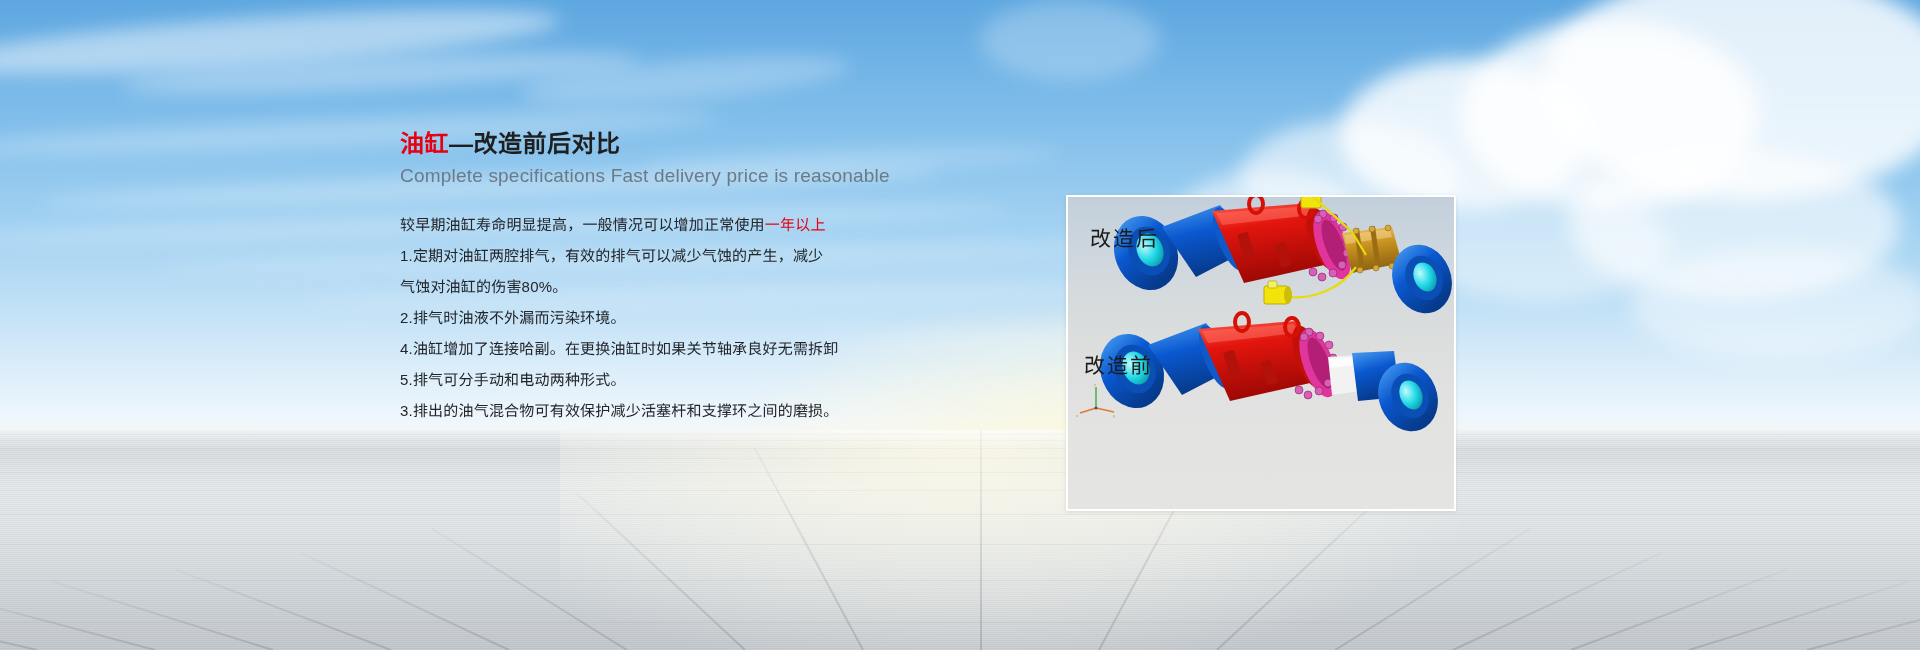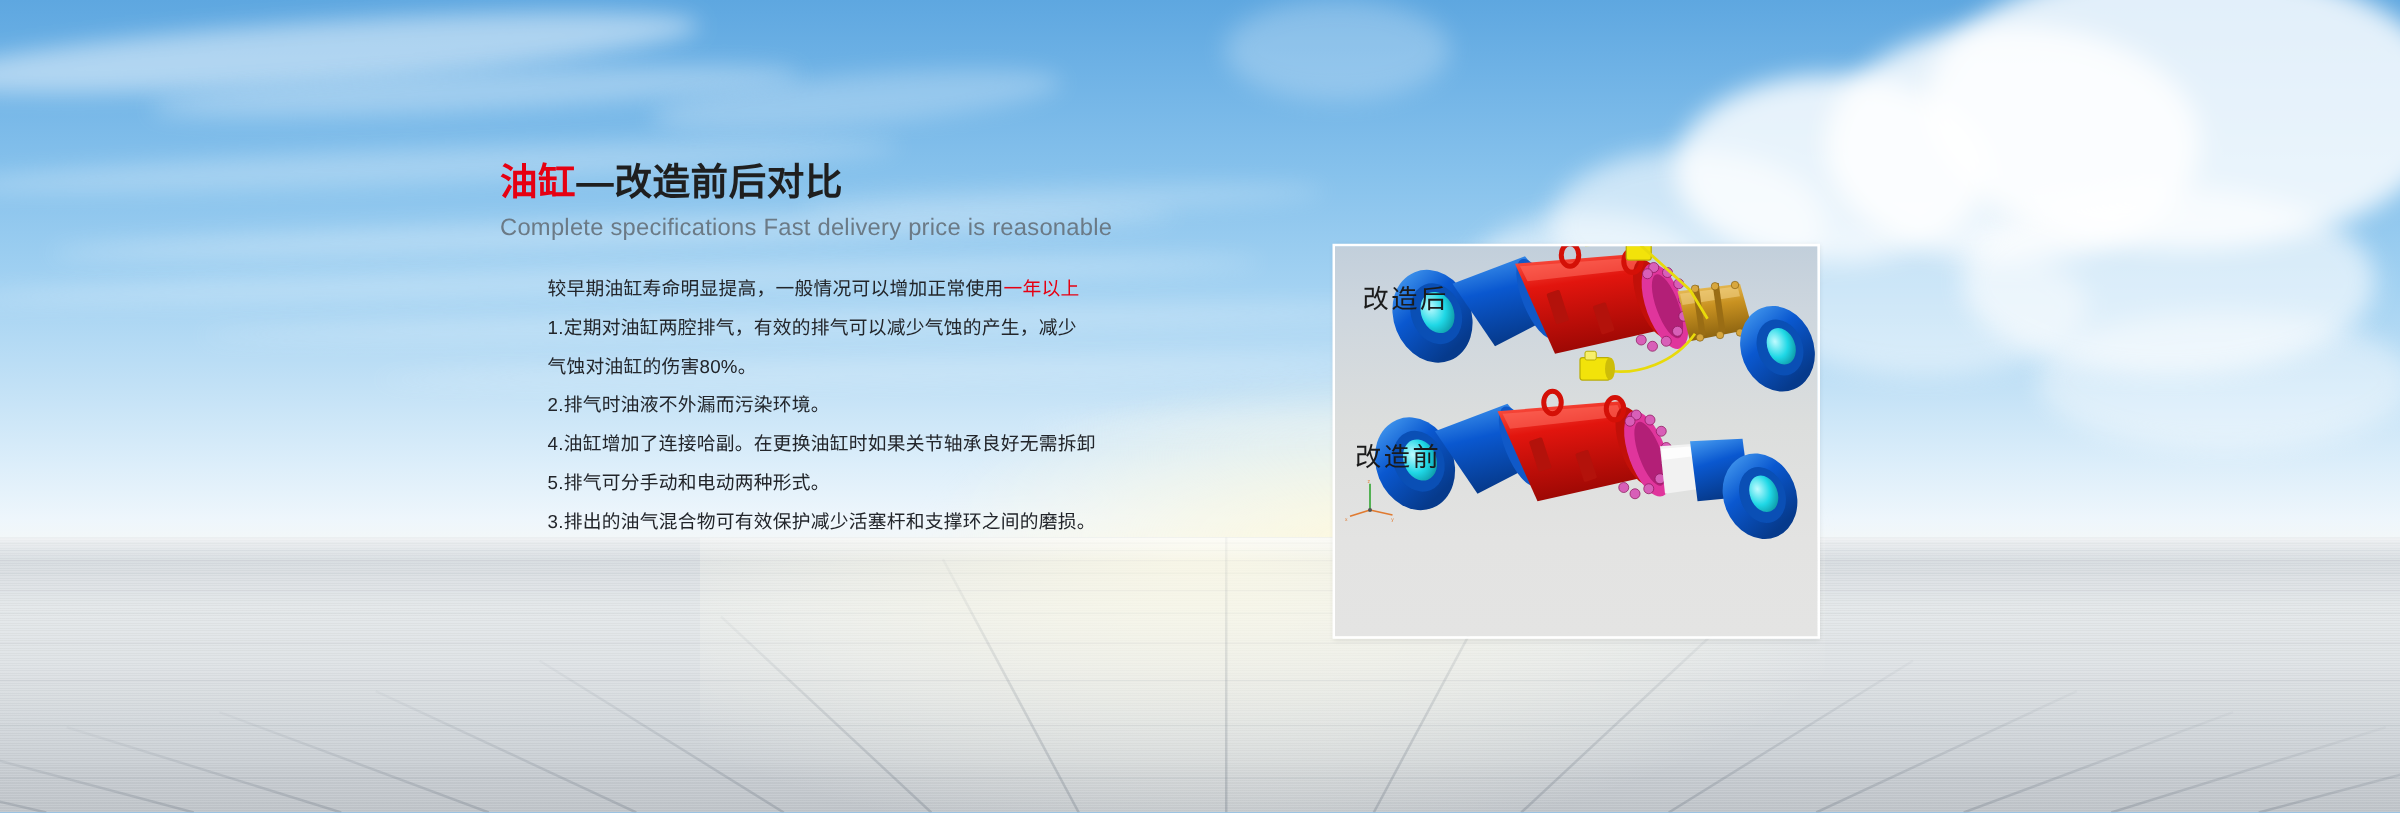--- a/index.html
+++ b/index.html
@@ -100,29 +100,29 @@
     opacity:.8;
   }
   .horizon-haze{
     position:absolute;left:0;top:-6px;width:1920px;height:26px;
     background:linear-gradient(180deg,rgba(255,255,255,.9),rgba(255,255,255,0));
   }
 
   
   .copy{position:absolute;left:400px;top:131px;width:560px;}
   .headline{
-    font-size:30px;font-weight:bold;letter-spacing:.5px;
+    font-size:24px;font-weight:bold;letter-spacing:.5px;
     color:#1f1f1f;line-height:1.05;margin:0;white-space:nowrap;
   }
   .headline .hl-red{color:#e60012;}
   .subhead{
     margin:9px 0 0 0;font-size:19px;color:#6b7a86;letter-spacing:.2px;
     white-space:nowrap;font-weight:400;
   }
-  .body{margin-top:27px;margin-left:38px;}
+  .body{margin-top:27px;}
   .body p{
     margin:0 0 9px 0;font-size:15px;line-height:22px;color:#22252a;
     white-space:nowrap;letter-spacing:.2px;
   }
   .body .accent-red{color:#e60012;}
 
   
   .panel{
     position:absolute;left:1066px;top:195px;width:390px;height:316px;
     background:linear-gradient(180deg,#c2cfdb 0%,#cdd6de 16%,#dcdedd 46%,#e3e3e2 75%,#e4e4e3 100%);

